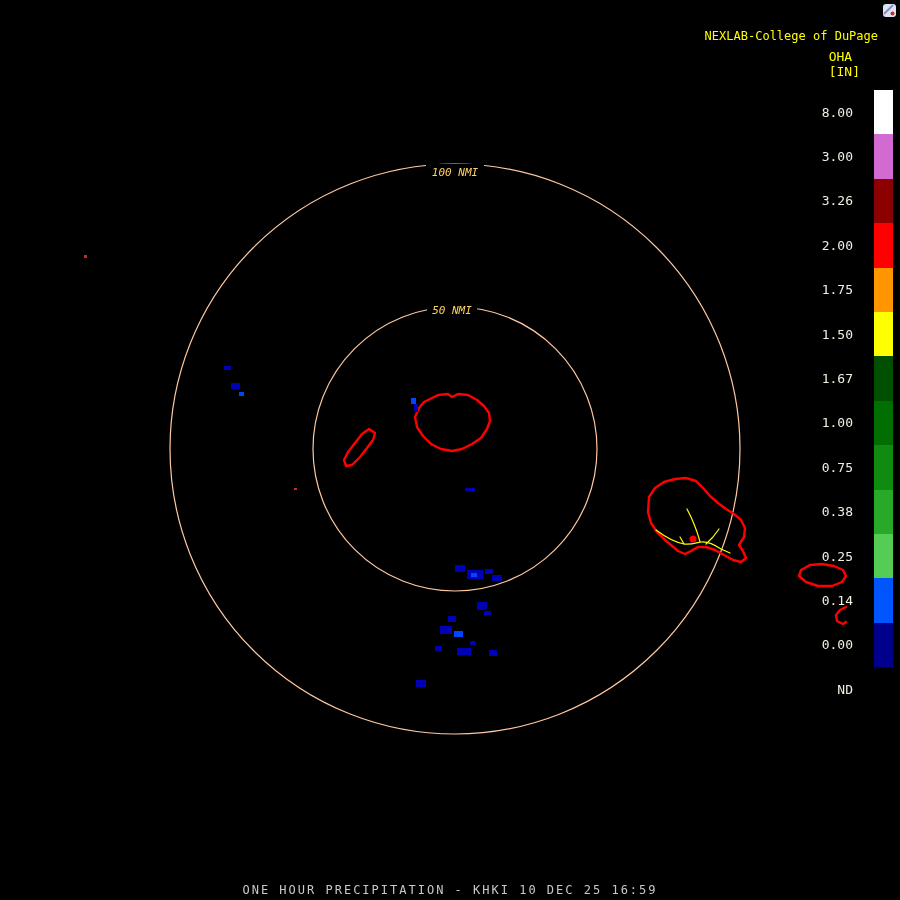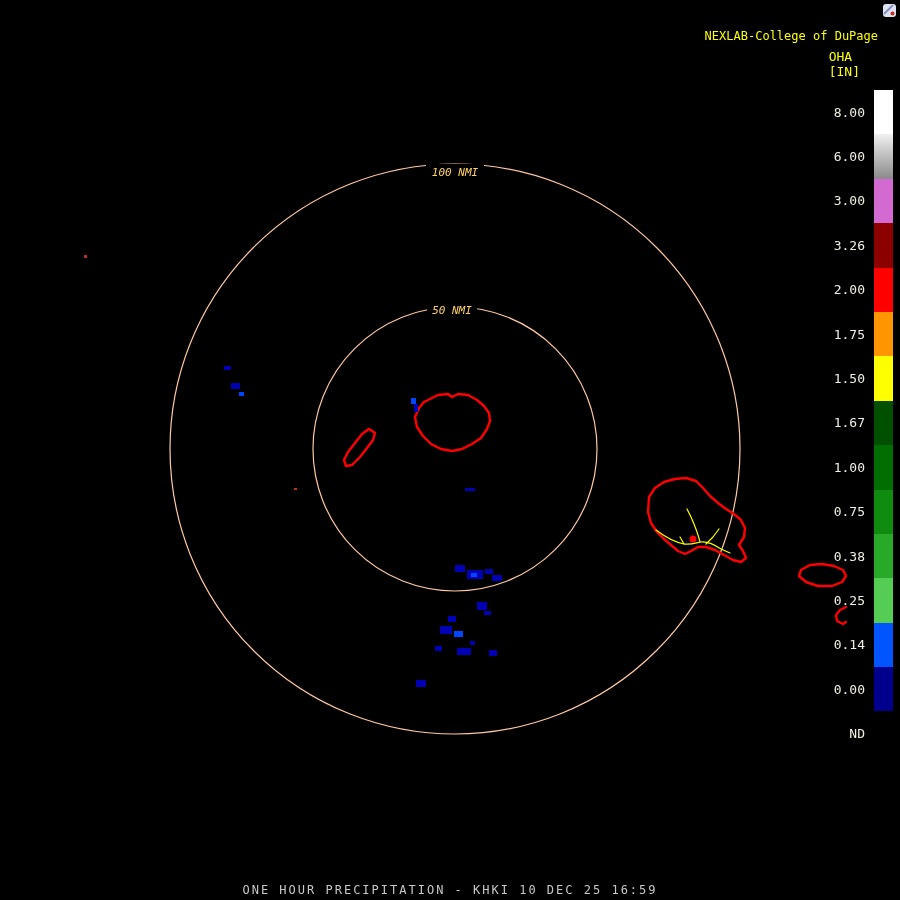--- a/index.html
+++ b/index.html
@@ -16,21 +16,21 @@
   }
   html,body{margin:0;padding:0;width:900px;height:900px;background:var(--background);}
   .stage{position:relative;width:900px;height:900px;background:var(--background);overflow:hidden;
          font-family:"DejaVu Sans Mono",monospace;}
   .radar-svg{position:absolute;left:0;top:0;}
   .header-title{position:absolute;top:5px;right:22px;color:var(--accent-yellow);font-size:12px;margin-top:24px;}
   .logo{position:absolute;top:3px;right:3px;}
   .legend-head{position:absolute;top:49px;right:40px;text-align:left;color:var(--accent-yellow);
                font-size:13px;line-height:15px;}
   .legend{position:absolute;top:90px;right:7px;}
-  .legend-row{display:flex;align-items:center;height:44.4px;}
+  .legend-row{display:flex;align-items:center;height:44.4px;gap:12px;}
   .legend-label{width:48px;text-align:right;padding-right:9px;font-size:13px;color:var(--legend-text);}
   .legend-swatch{width:19px;height:100%;}
   .footer{position:absolute;bottom:3px;left:0;width:100%;text-align:center;color:var(--caption);
           font-size:12px;letter-spacing:2px;white-space:pre;}
   .ring{fill:none;stroke:var(--ring);stroke-width:1.2;}
   .ring-label{fill:var(--ring-label);font-size:11px;font-style:italic;
               font-family:"DejaVu Sans Mono",monospace;text-anchor:middle;}
   .label-bg{fill:#000000;}
   .islands path{fill:none;stroke:var(--island);stroke-width:2.4;stroke-linejoin:round;stroke-linecap:round;}
   .roads path{fill:none;stroke:var(--road);stroke-width:1.2;stroke-linejoin:round;stroke-linecap:round;}
@@ -119,24 +119,20 @@
     <div>OHA</div>
     <div>[IN]</div>
   </div>
 
   <div class="legend" id="legend-rows">
       <div class="legend-row">
         <div class="legend-label">8.00</div>
         <div class="legend-swatch" style="background: rgb(255, 255, 255);"></div>
       </div>
       <div class="legend-row">
-        <div class="legend-label">6.00</div>
-        <div class="legend-swatch" style="background: linear-gradient(rgb(240, 240, 240), rgb(138, 138, 138));"></div>
-      </div>
-      <div class="legend-row">
         <div class="legend-label">3.00</div>
         <div class="legend-swatch" style="background: rgb(210, 106, 210);"></div>
       </div>
       <div class="legend-row">
         <div class="legend-label">3.26</div>
         <div class="legend-swatch" style="background: rgb(140, 0, 0);"></div>
       </div>
       <div class="legend-row">
         <div class="legend-label">2.00</div>
         <div class="legend-swatch" style="background: rgb(255, 0, 0);"></div>

